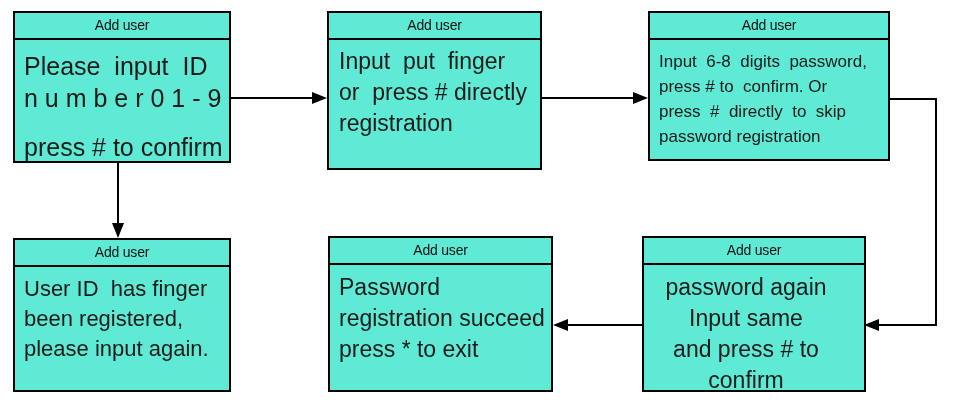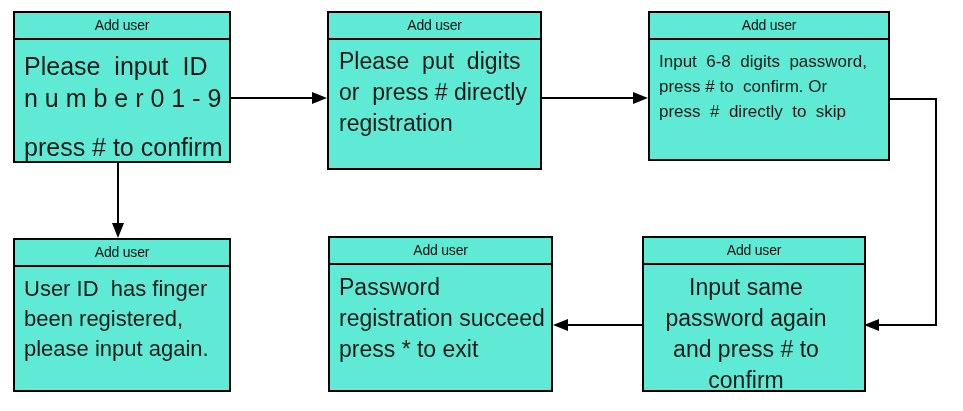--- a/index.html
+++ b/index.html
@@ -110,32 +110,33 @@
     <div class="screen-body">
       <div class="line l1">Please  input  ID</div>
       <div class="line l2">n u m b e r 0 1 - 9 9 .</div>
       <div class="line l3">press # to confirm</div>
     </div>
   </div>
 
   <div class="screen b2" style="left:327px; top:11px; width:215px; height:159px;">
     <div class="screen-header">Add user</div>
     <div class="screen-body">
-      <div class="line">Please  put  digits</div>
+      <div class="line">Input  put  finger</div>
       <div class="line">or  press # directly</div>
       <div class="line">registration</div>
     </div>
   </div>
 
   <div class="screen b3" style="left:648px; top:11px; width:242px; height:150px;">
     <div class="screen-header">Add user</div>
     <div class="screen-body">
       <div class="line">Input  6-8  digits  password,</div>
       <div class="line">press # to  confirm. Or</div>
       <div class="line">press  #  directly  to  skip</div>
+      <div class="line">password registration</div>
     </div>
   </div>
 
   <div class="screen b4" style="left:13px; top:238px; width:218px; height:154px;">
     <div class="screen-header">Add user</div>
     <div class="screen-body">
       <div class="line">User ID  has finger</div>
       <div class="line">been registered,</div>
       <div class="line">please input again.</div>
     </div>
@@ -146,22 +147,22 @@
     <div class="screen-body">
       <div class="line">Password</div>
       <div class="line">registration succeed</div>
       <div class="line">press * to exit</div>
     </div>
   </div>
 
   <div class="screen b6" style="left:642px; top:236px; width:224px; height:156px;">
     <div class="screen-header">Add user</div>
     <div class="screen-body">
+      <div class="line">password again</div>
       <div class="line">Input same</div>
-      <div class="line">password again</div>
       <div class="line">and press # to</div>
       <div class="line">confirm</div>
     </div>
   </div>
 
   <div class="conn-h" style="left:231px; top:97px; width:84px;"></div>
   <div class="arrow arrow-right" style="left:312px; top:92px;"></div>
 
   <div class="conn-h" style="left:542px; top:97px; width:94px;"></div>
   <div class="arrow arrow-right" style="left:633px; top:92px;"></div>

